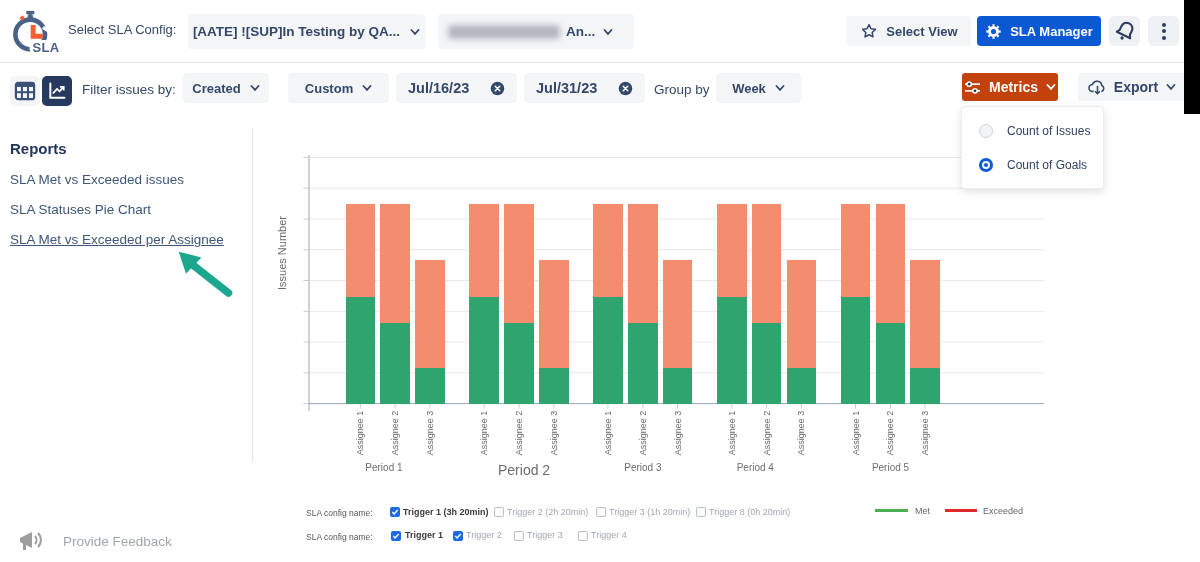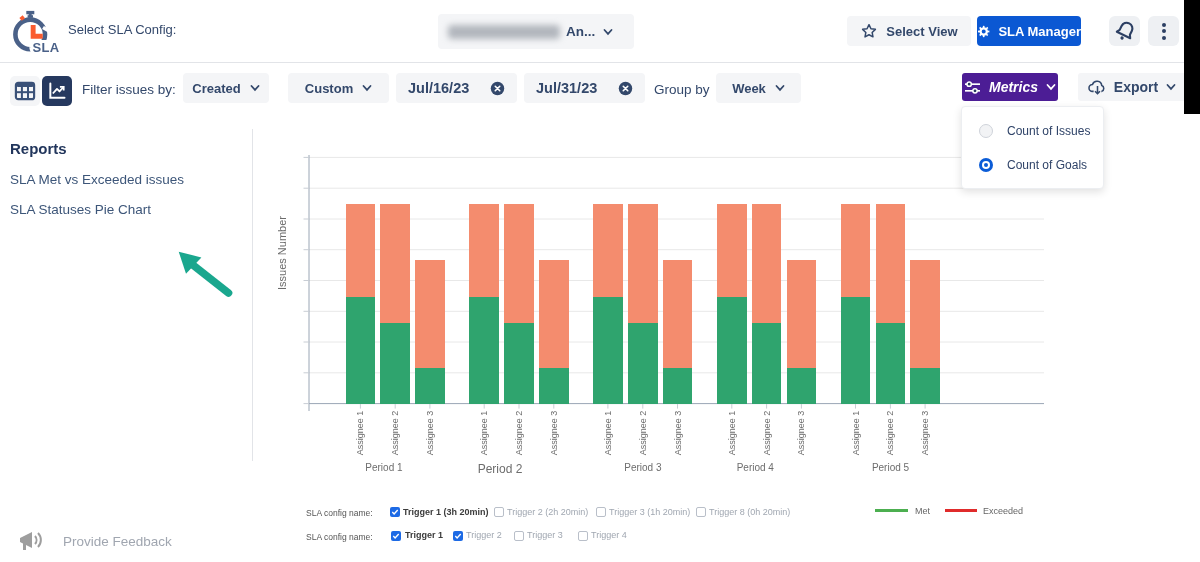--- a/index.html
+++ b/index.html
@@ -23,37 +23,43 @@
     <rect x="28.7" y="13.5" width="3" height="4" fill="#4a6188"></rect>
     <rect x="27.6" y="15.2" width="5.4" height="2.6" fill="#4a6188"></rect>
     <line x1="21" y1="16.6" x2="23.4" y2="19.5" stroke="#fa5c30" stroke-width="4.2"></line>
     <path d="M33.15 24.9 L33.15 36.25 L42.7 36.25" fill="none" stroke="#fa5c30" stroke-width="4.9"></path>
     <text x="32.5" y="52" font-size="13" font-weight="bold" fill="#fff" stroke="#fff" stroke-width="6" letter-spacing="0.3">SLA</text>
     <text x="32.5" y="52" font-size="13" font-weight="bold" fill="#4a6188" letter-spacing="0.3">SLA</text>
   </svg>
 
   <div class="abs navy" style="left:68px;top:22px;font-size:13px;">Select SLA Config:</div>
 
+  <div class="chip" style="left:188px;top:14px;width:237px;height:35px;">
+    <span style="margin-right:10px;font-size:13.5px;">[AATE] ![SUP]In Testing by QA...</span>
+    <svg class="caret" viewBox="0 0 10 10">
+        <path d="M1.5 3 L5 6.8 L8.5 3" stroke="#33486b" stroke-width="1.8" fill="none" stroke-linecap="round"></path>
+      </svg>
+  </div>
 
   <div class="chip" style="left:438px;top:14px;width:196px;height:35px;justify-content:flex-start;padding-left:10px;">
     <span style="display:inline-block;width:112px;height:14px;background:#b2b6bd;border-radius:4px;filter:blur(3px);margin-right:6px;"></span>
     <span style="margin-right:8px;font-size:13.5px;">An...</span>
     <svg class="caret" viewBox="0 0 10 10">
         <path d="M1.5 3 L5 6.8 L8.5 3" stroke="#33486b" stroke-width="1.8" fill="none" stroke-linecap="round"></path>
       </svg>
   </div>
 
   <div class="chip" style="left:847px;top:16px;width:124px;height:30px;">
     <svg width="18" height="18" viewBox="0 0 24 24" style="margin-right:8px;">
         <path d="M12 3.6 L14.6 9 L20.5 9.8 L16.2 13.9 L17.3 19.8 L12 17 L6.7 19.8 L7.8 13.9 L3.5 9.8 L9.4 9 Z" fill="none" stroke="#33486b" stroke-width="2" stroke-linejoin="round"></path>
       </svg>
     <span>Select View</span>
   </div>
 
-  <div class="chip" style="left:977px;top:16px;width:104px;height:30px;background:#0b58d3;color:#fff;">
+  <div class="chip" style="left:977px;top:16px;width:124px;height:30px;background:#0b58d3;color:#fff;">
     <svg width="17" height="17" viewBox="0 0 24 24" style="margin-right:8px;">
       <path fill="#fff" fill-rule="evenodd" d="M22.06 10.33 A10.2 10.2 0 0 1 22.06 13.67 L19.50 13.25 A7.6 7.6 0 0 1 18.18 16.42 L20.30 17.93 A10.2 10.2 0 0 1 17.93 20.30 L16.42 18.18 A7.6 7.6 0 0 1 13.25 19.50 L13.67 22.06 A10.2 10.2 0 0 1 10.33 22.06 L10.75 19.50 A7.6 7.6 0 0 1 7.58 18.18 L6.07 20.30 A10.2 10.2 0 0 1 3.70 17.93 L5.82 16.42 A7.6 7.6 0 0 1 4.50 13.25 L1.94 13.67 A10.2 10.2 0 0 1 1.94 10.33 L4.50 10.75 A7.6 7.6 0 0 1 5.82 7.58 L3.70 6.07 A10.2 10.2 0 0 1 6.07 3.70 L7.58 5.82 A7.6 7.6 0 0 1 10.75 4.50 L10.33 1.94 A10.2 10.2 0 0 1 13.67 1.94 L13.25 4.50 A7.6 7.6 0 0 1 16.42 5.82 L17.93 3.70 A10.2 10.2 0 0 1 20.30 6.07 L18.18 7.58 A7.6 7.6 0 0 1 19.50 10.75 Z M15.6 12 A3.6 3.6 0 1 0 8.4 12 A3.6 3.6 0 1 0 15.6 12 Z"></path>
     </svg>
     <span>SLA Manager</span>
   </div>
 
   <div class="chip" style="left:1109px;top:16px;width:31px;height:30px;border-radius:6px;background:#eef0f3;">
     <svg width="22" height="22" viewBox="0 0 24 24">
         <g transform="rotate(26 12 13)">
           <path d="M12 2.6 C8.5 2.6 5.8 5.3 5.8 8.8 V13.5 L3.9 16.7 H20.1 L18.2 13.5 V8.8 C18.2 5.3 15.5 2.6 12 2.6 Z" fill="none" stroke="#2c3f63" stroke-width="2.3" stroke-linejoin="round"></path>
@@ -119,21 +125,21 @@
 
   <div class="abs navy" style="left:654px;top:82px;font-size:13.5px;">Group by</div>
 
   <div class="chip" style="left:716px;top:73px;width:85px;height:30px;">
     <span style="margin-right:9px;">Week</span>
     <svg class="caret" viewBox="0 0 10 10">
         <path d="M1.5 3 L5 6.8 L8.5 3" stroke="#33486b" stroke-width="1.8" fill="none" stroke-linecap="round"></path>
       </svg>
   </div>
 
-  <div class="chip" style="left:962px;top:73px;width:96px;height:28px;background:#4c1d95;color:#fff;border-radius:3px;font-style:italic;">
+  <div class="chip" style="left:962px;top:73px;width:96px;height:28px;background:#c2410c;color:#fff;border-radius:3px;">
     <svg width="17" height="15" viewBox="0 0 20 18" style="margin-right:8px;">
       <line x1="1" y1="5" x2="19" y2="5" stroke="#fff" stroke-width="2"></line>
       <circle cx="6" cy="5" r="2.6" fill="#26395f" stroke="#fff" stroke-width="1.8"></circle>
       <line x1="1" y1="13" x2="19" y2="13" stroke="#fff" stroke-width="2"></line>
       <circle cx="13" cy="13" r="2.6" fill="#26395f" stroke="#fff" stroke-width="1.8"></circle>
     </svg>
     <span style="font-size:14px;">Metrics</span>
     <svg class="caret" style="margin-left:8px;" viewBox="0 0 10 10">
         <path d="M1.5 3 L5 6.8 L8.5 3" stroke="#fff" stroke-width="1.8" fill="none" stroke-linecap="round"></path>
       </svg>
@@ -157,20 +163,21 @@
     <span style="width:8px;height:8px;border-radius:50%;background:#fff;display:flex;align-items:center;justify-content:center;">
         <span style="width:4.6px;height:4.6px;border-radius:50%;background:#0b5cd7;"></span>
       </span>
   </div>
   <div class="abs" style="left:1007px;top:158px;font-size:12px;color:#2f4368;z-index:6;">Count of Goals</div>
 
   <div class="abs" style="left:252px;top:129px;width:1px;height:332px;background:#e2e4e8;"></div>
   <div class="abs" style="left:10px;top:140px;font-size:15px;font-weight:bold;color:#22365c;">Reports</div>
   <div class="abs" style="left:10px;top:172px;font-size:13.5px;color:#3d5679;">SLA Met vs Exceeded issues</div>
   <div class="abs" style="left:10px;top:202px;font-size:13.5px;color:#3d5679;">SLA Statuses Pie Chart</div>
+  <div class="abs" style="left:10px;top:232px;font-size:13.5px;color:#3d5679;text-decoration:underline;">SLA Met vs Exceeded per Assignee</div>
 
   <svg class="abs" style="left:160px;top:240px;z-index:3;" width="90" height="70" viewBox="0 0 90 70">
     <path d="M18.7 11.7 L41.4 17.4 L26 33.7 Z" fill="#1aa78e"></path>
     <line x1="31" y1="23.5" x2="68.5" y2="53" stroke="#1aa78e" stroke-width="7.6" stroke-linecap="round"></line>
   </svg>
 
 
   <svg class="abs" style="left:260px;top:150px;" width="800" height="330" viewBox="0 0 800 330">
 
     <g stroke="#e8e8e8" stroke-width="1">
@@ -246,21 +253,21 @@
   <div class="abs" style="left:875.6px;top:323.0px;width:29.5px;height:80.6px;background:#2fa46e;"></div>
   <div class="abs" style="left:910.4px;top:259.6px;width:29.5px;height:108.1px;background:#f48c6e;"></div>
   <div class="abs" style="left:910.4px;top:367.7px;width:29.5px;height:35.9px;background:#2fa46e;"></div>
   <div class="abs" style="left:330.4px;top:428px;width:60px;text-align:center;font-size:9px;color:#6d6d6d;transform:rotate(-90deg);">Assignee 1</div>
   <div class="abs" style="left:365.2px;top:428px;width:60px;text-align:center;font-size:9px;color:#6d6d6d;transform:rotate(-90deg);">Assignee 2</div>
   <div class="abs" style="left:399.9px;top:428px;width:60px;text-align:center;font-size:9px;color:#6d6d6d;transform:rotate(-90deg);">Assignee 3</div>
   <div class="abs" style="left:365.3px;top:462px;width:60px;font-size:10px;color:#6d6d6d;">Period 1</div>
   <div class="abs" style="left:454.2px;top:428px;width:60px;text-align:center;font-size:9px;color:#6d6d6d;transform:rotate(-90deg);">Assignee 1</div>
   <div class="abs" style="left:489.0px;top:428px;width:60px;text-align:center;font-size:9px;color:#6d6d6d;transform:rotate(-90deg);">Assignee 2</div>
   <div class="abs" style="left:523.8px;top:428px;width:60px;text-align:center;font-size:9px;color:#6d6d6d;transform:rotate(-90deg);">Assignee 3</div>
-  <div class="abs" style="left:470px;top:462px;width:60px;text-align:center;font-size:12px;color:#6d6d6d;">Period 2</div>
+  <div class="abs" style="left:498px;top:462px;width:60px;font-size:14px;color:#6d6d6d;">Period 2</div>
   <div class="abs" style="left:577.9px;top:428px;width:60px;text-align:center;font-size:9px;color:#6d6d6d;transform:rotate(-90deg);">Assignee 1</div>
   <div class="abs" style="left:612.8px;top:428px;width:60px;text-align:center;font-size:9px;color:#6d6d6d;transform:rotate(-90deg);">Assignee 2</div>
   <div class="abs" style="left:647.5px;top:428px;width:60px;text-align:center;font-size:9px;color:#6d6d6d;transform:rotate(-90deg);">Assignee 3</div>
   <div class="abs" style="left:612.9px;top:462px;width:60px;text-align:center;font-size:10px;color:#6d6d6d;">Period 3</div>
   <div class="abs" style="left:701.8px;top:428px;width:60px;text-align:center;font-size:9px;color:#6d6d6d;transform:rotate(-90deg);">Assignee 1</div>
   <div class="abs" style="left:736.6px;top:428px;width:60px;text-align:center;font-size:9px;color:#6d6d6d;transform:rotate(-90deg);">Assignee 2</div>
   <div class="abs" style="left:771.4px;top:428px;width:60px;text-align:center;font-size:9px;color:#6d6d6d;transform:rotate(-90deg);">Assignee 3</div>
   <div class="abs" style="left:736.7px;top:462px;width:60px;text-align:left;font-size:10px;color:#6d6d6d;">Period 4</div>
   <div class="abs" style="left:825.5px;top:428px;width:60px;text-align:center;font-size:9px;color:#6d6d6d;transform:rotate(-90deg);">Assignee 1</div>
   <div class="abs" style="left:860.4px;top:428px;width:60px;text-align:center;font-size:9px;color:#6d6d6d;transform:rotate(-90deg);">Assignee 2</div>

